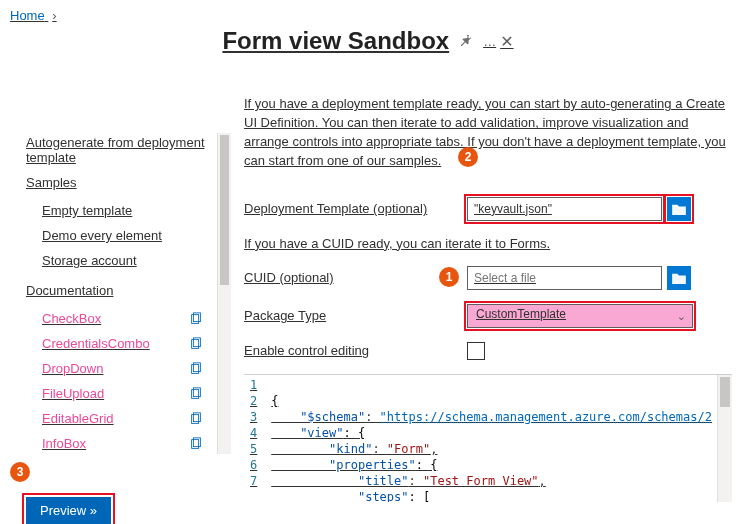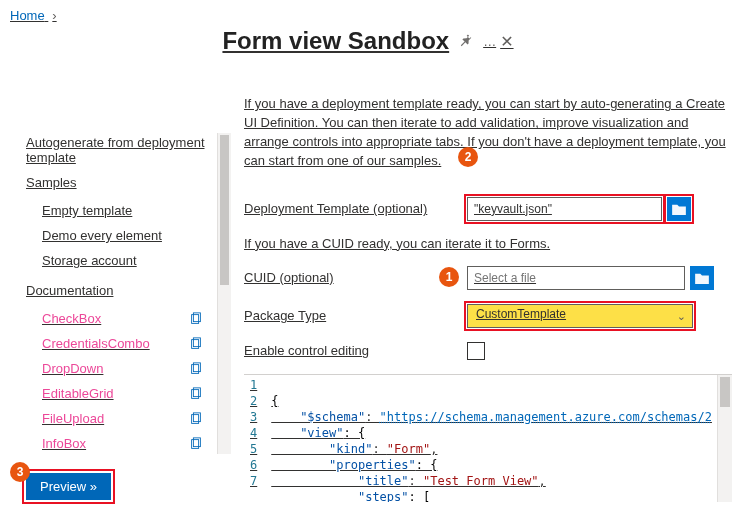--- a/index.html
+++ b/index.html
@@ -30,41 +30,41 @@
   .copy-ico svg { width: 14px; height: 14px; display:block; }
   
   .content { flex: 1; padding: 10px 10px 0 12px; position: relative; overflow: hidden; }
   .intro { font-size: 13px; line-height: 1.45; color: #323130; margin-bottom: 26px; }
   
   .form-row { display: flex; align-items: center; margin-bottom: 14px; gap: 8px; }
   .form-label { width: 215px; font-size: 13px; color: #323130; }
   .field-wrap { position: relative; display: flex; align-items: center; }
   .text-input { height: 24px; border: 1px solid #605e5c; padding: 0 6px; font-size: 12px; color: #333; background: #fff; }
   .file-btn { width: 24px; height: 24px; background: #0078d4; color: #fff; display: inline-flex; align-items: center; justify-content: center; cursor: pointer; }
-  .select-box { width: 226px; height: 24px; border: 1px solid #605e5c; padding: 0 24px 4px 8px; font-size: 12px; display: flex; align-items: center; position: relative; cursor: pointer; background:#fde047; }
+  .select-box { width: 226px; height: 24px; border: 1px solid #605e5c; padding: 0 24px 4px 8px; font-size: 12px; display: flex; align-items: center; position: relative; cursor: pointer; background:#f9a8d4; }
   .select-box .chev { position: absolute; right: 6px; top: 50%; transform: translateY(-50%); color: #605e5c; font-size: 11px; }
   .checkbox { width: 18px; height: 18px; border: 1px solid #323130; cursor: pointer; }
   .placeholder-file { color: #605e5c; }
   
   .outline-red { outline: 2px solid #e81123; outline-offset: 1px; }
   
   .callout { position: absolute; width: 20px; height: 20px; border-radius: 50%; background: #e8550f; color: #fff; font-size: 12px; font-weight: 600; display: flex; align-items: center; justify-content: center; z-index: 10; pointer-events:none; }
   
   .editor { border-top: 1px solid #d2d0ce; margin-top: 4px; height: 128px; display: flex; font-family: Consolas, monospace; font-size: 12px; overflow: hidden; position: relative; }
   .gutter { background: #fff; color: #237893; text-align: right; padding: 2px 10px 0 6px; }
   .gutter div { height: 16px; line-height: 16px; }
   .code { padding: 2px 0 0 4px; white-space: pre; line-height: 16px; }
   .tok-brace { color: #000; }
   .tok-key { color: #0451a5; }
   .tok-str { color: #a31515; }
   .tok-url { color: #0067b8; text-decoration: underline dotted; }
   .vscroll { position:absolute; right:0; top:0; bottom:0; width:15px; background:#f3f2f1; border-left:1px solid #e1dfdd;}
   .vscroll-thumb { position:absolute; left:2px; right:2px; top:2px; height:30px; background:#c8c6c4;}
   
-  .footer { position: absolute; left: 26px; bottom: 24px; }
+  .footer { position: absolute; left: 26px; bottom: 0; }
   .preview-btn { background: #0067b8; color: #fff; border: none; padding: 6px 14px; font-size: 13px; cursor: pointer; outline: 2px solid #e81123; outline-offset: 2px; }
 </style>
 </head>
 <body>
 <div class="root">
 
 <div class="breadcrumb">
   <a>Home</a>
   <span class="chevron">›</span>
 </div>
@@ -123,30 +123,30 @@
       <div class="side-item link">
             <span>DropDown</span>
             <span class="copy-ico">
               <svg viewBox="0 0 16 16">
                 <rect x="3" y="3" width="8" height="10" fill="none" stroke="currentColor"></rect>
                 <rect x="5" y="1" width="8" height="10" fill="none" stroke="currentColor"></rect>
               </svg>
             </span>
           </div>
       <div class="side-item link">
+            <span>FileUpload</span>
+            <span class="copy-ico">
+              <svg viewBox="0 0 16 16">
+                <rect x="3" y="3" width="8" height="10" fill="none" stroke="currentColor"></rect>
+                <rect x="5" y="1" width="8" height="10" fill="none" stroke="currentColor"></rect>
+              </svg>
+            </span>
+          </div>
+      <div class="side-item link">
             <span>EditableGrid</span>
-            <span class="copy-ico">
-              <svg viewBox="0 0 16 16">
-                <rect x="3" y="3" width="8" height="10" fill="none" stroke="currentColor"></rect>
-                <rect x="5" y="1" width="8" height="10" fill="none" stroke="currentColor"></rect>
-              </svg>
-            </span>
-          </div>
-      <div class="side-item link">
-            <span>FileUpload</span>
             <span class="copy-ico">
               <svg viewBox="0 0 16 16">
                 <rect x="3" y="3" width="8" height="10" fill="none" stroke="currentColor"></rect>
                 <rect x="5" y="1" width="8" height="10" fill="none" stroke="currentColor"></rect>
               </svg>
             </span>
           </div>
       <div class="side-item link">
             <span>InfoBox</span>
             <span class="copy-ico">
@@ -177,21 +177,21 @@
               </svg>
         </span>
       </div>
     </div>
 
     <div class="intro" style="margin-bottom:12px;">If you have a CUID ready, you can iterate it to Forms.</div>
 
     <div class="form-row">
       <div class="form-label">CUID (optional)</div>
       <div class="field-wrap">
-        <input class="text-input placeholder-file" style="width: 218px;" placeholder="Select a file">
+        <input class="text-input placeholder-file" style="width: 195px;" placeholder="Select a file">
         <span class="file-btn" style="margin-left:5px;">
           <svg width="14" height="12" viewBox="0 0 16 14">
                 <path fill="#fff" d="M0 2h6l2 2h8v10H0z" opacity=".95"></path>
               </svg>
         </span>
       </div>
     </div>
 
     <span class="callout" style="left:207px; top:182px;">1</span>
 

